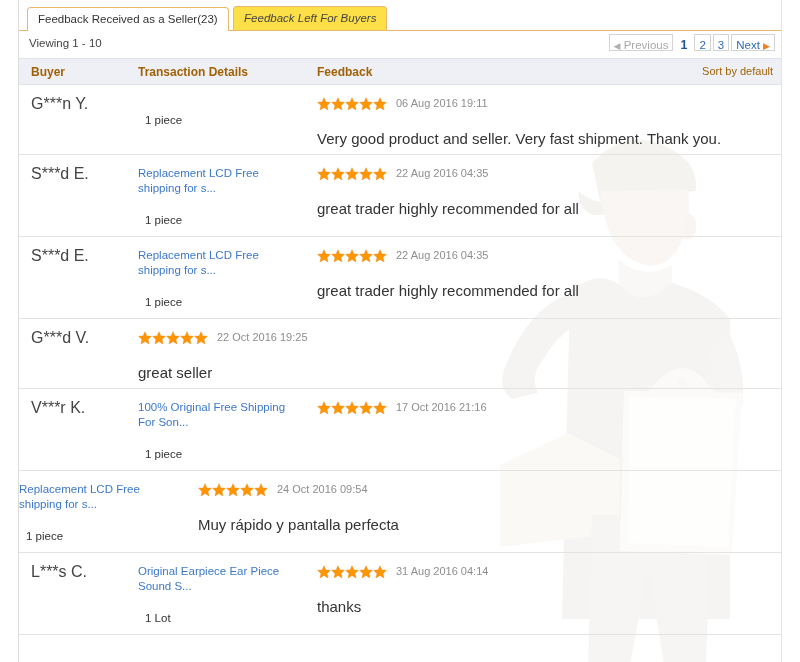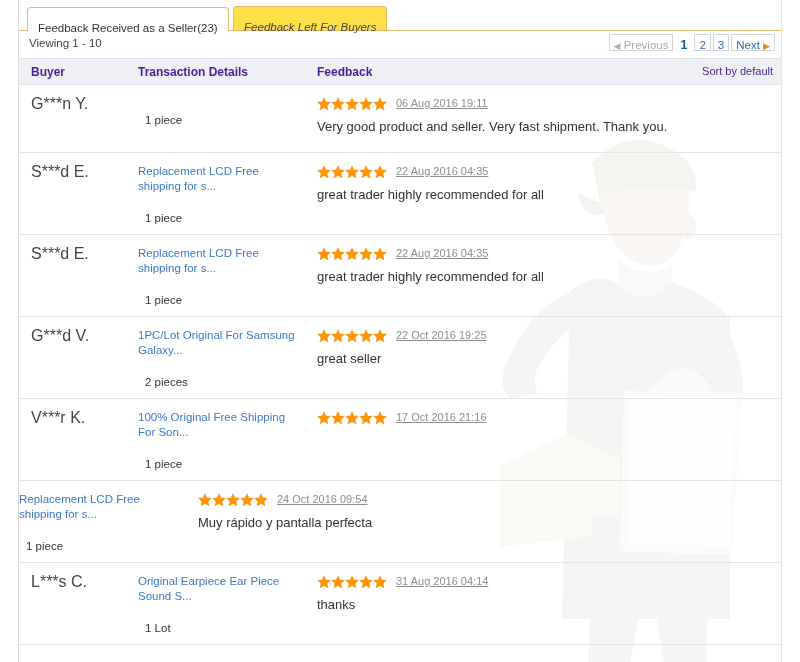--- a/index.html
+++ b/index.html
@@ -41,21 +41,21 @@
     height: 31px;
     padding-left: 8px;
     border-bottom: 1px solid #e8b96b;
     z-index: 3;
   }
   .tab {
     display: inline-block;
     height: 24px;
     line-height: 23px;
     margin-top: 6px;
-    padding: 9px 10px;
+    padding: 0 10px;
     font-size: 11.5px;
     color: #333333;
     border: 1px solid #e8b96b;
     border-bottom: none;
     border-radius: 4px 4px 0 0;
     vertical-align: bottom;
     cursor: pointer;
     white-space: nowrap;
   }
   .tab.active {
@@ -122,21 +122,21 @@
     height: 27px;
     background: #eef0f5;
     border-top: 1px solid #dfe2ea;
     border-bottom: 1px solid #dfe2ea;
   }
   .thead .th {
     position: absolute;
     top: 6px;
     font-size: 12px;
     font-weight: bold;
-    color: #4c1d95;
+    color: #a16207;
   }
   .th-buyer { left: 12px; }
   .th-trans { left: 119px; }
   .th-feed  { left: 298px; }
   .th-sort  {
     right: 8px; top: 4px;
     font-size: 11px !important;
     font-weight: normal !important;
     color: #555555;
     cursor: pointer;
@@ -180,25 +180,24 @@
     padding-right: 10px;
     line-height: 15px;
   }
   .feedline { display: flex; align-items: center; height: 15px; }
   .stars { white-space: nowrap; line-height: 1; }
   .stars svg { display: inline-block; vertical-align: middle; }
   .fdate {
     margin-left: 9px;
     font-size: 11px;
     color: #8e8e8e;
-    text-decoration: underline;
   }
   .fcomment {
-    margin-top: 8px;
-    font-size: 13px;
+    margin-top: 20px;
+    font-size: 15px;
     color: #333333;
   }
 </style>
 </head>
 <body>
 
 <div class="page">
 
   <svg class="watermark" viewBox="0 0 300 570" preserveAspectRatio="xMidYMin slice">
     <g fill="#b9ad9c">
@@ -327,24 +326,20 @@
                   </svg><svg width="14" height="14" viewBox="0 0 20 20">
                     <polygon points="10,1 12.7,7 19.2,7.6 14.3,12 15.7,18.4 10,15 4.3,18.4 5.7,12 0.8,7.6 7.3,7" fill="#ff9500" stroke="#e07b00" stroke-width="0.5"></polygon>
                   </svg></span>
                 <span class="fdate">22 Aug 2016 04:35</span>
               </div>
               <div class="fcomment">great trader highly recommended for all</div>
             </div>
           </div>
           <div class="row">
             <div class="c-buyer">G***d V.</div>
-            <div class="c-trans">
-              <a>1PC/Lot Original For Samsung Galaxy...</a>
-              <div class="qty">2 pieces</div>
-            </div>
             <div class="c-feed">
               <div class="feedline">
                 <span class="stars"><svg width="14" height="14" viewBox="0 0 20 20">
                     <polygon points="10,1 12.7,7 19.2,7.6 14.3,12 15.7,18.4 10,15 4.3,18.4 5.7,12 0.8,7.6 7.3,7" fill="#ff9500" stroke="#e07b00" stroke-width="0.5"></polygon>
                   </svg><svg width="14" height="14" viewBox="0 0 20 20">
                     <polygon points="10,1 12.7,7 19.2,7.6 14.3,12 15.7,18.4 10,15 4.3,18.4 5.7,12 0.8,7.6 7.3,7" fill="#ff9500" stroke="#e07b00" stroke-width="0.5"></polygon>
                   </svg><svg width="14" height="14" viewBox="0 0 20 20">
                     <polygon points="10,1 12.7,7 19.2,7.6 14.3,12 15.7,18.4 10,15 4.3,18.4 5.7,12 0.8,7.6 7.3,7" fill="#ff9500" stroke="#e07b00" stroke-width="0.5"></polygon>
                   </svg><svg width="14" height="14" viewBox="0 0 20 20">
                     <polygon points="10,1 12.7,7 19.2,7.6 14.3,12 15.7,18.4 10,15 4.3,18.4 5.7,12 0.8,7.6 7.3,7" fill="#ff9500" stroke="#e07b00" stroke-width="0.5"></polygon>

